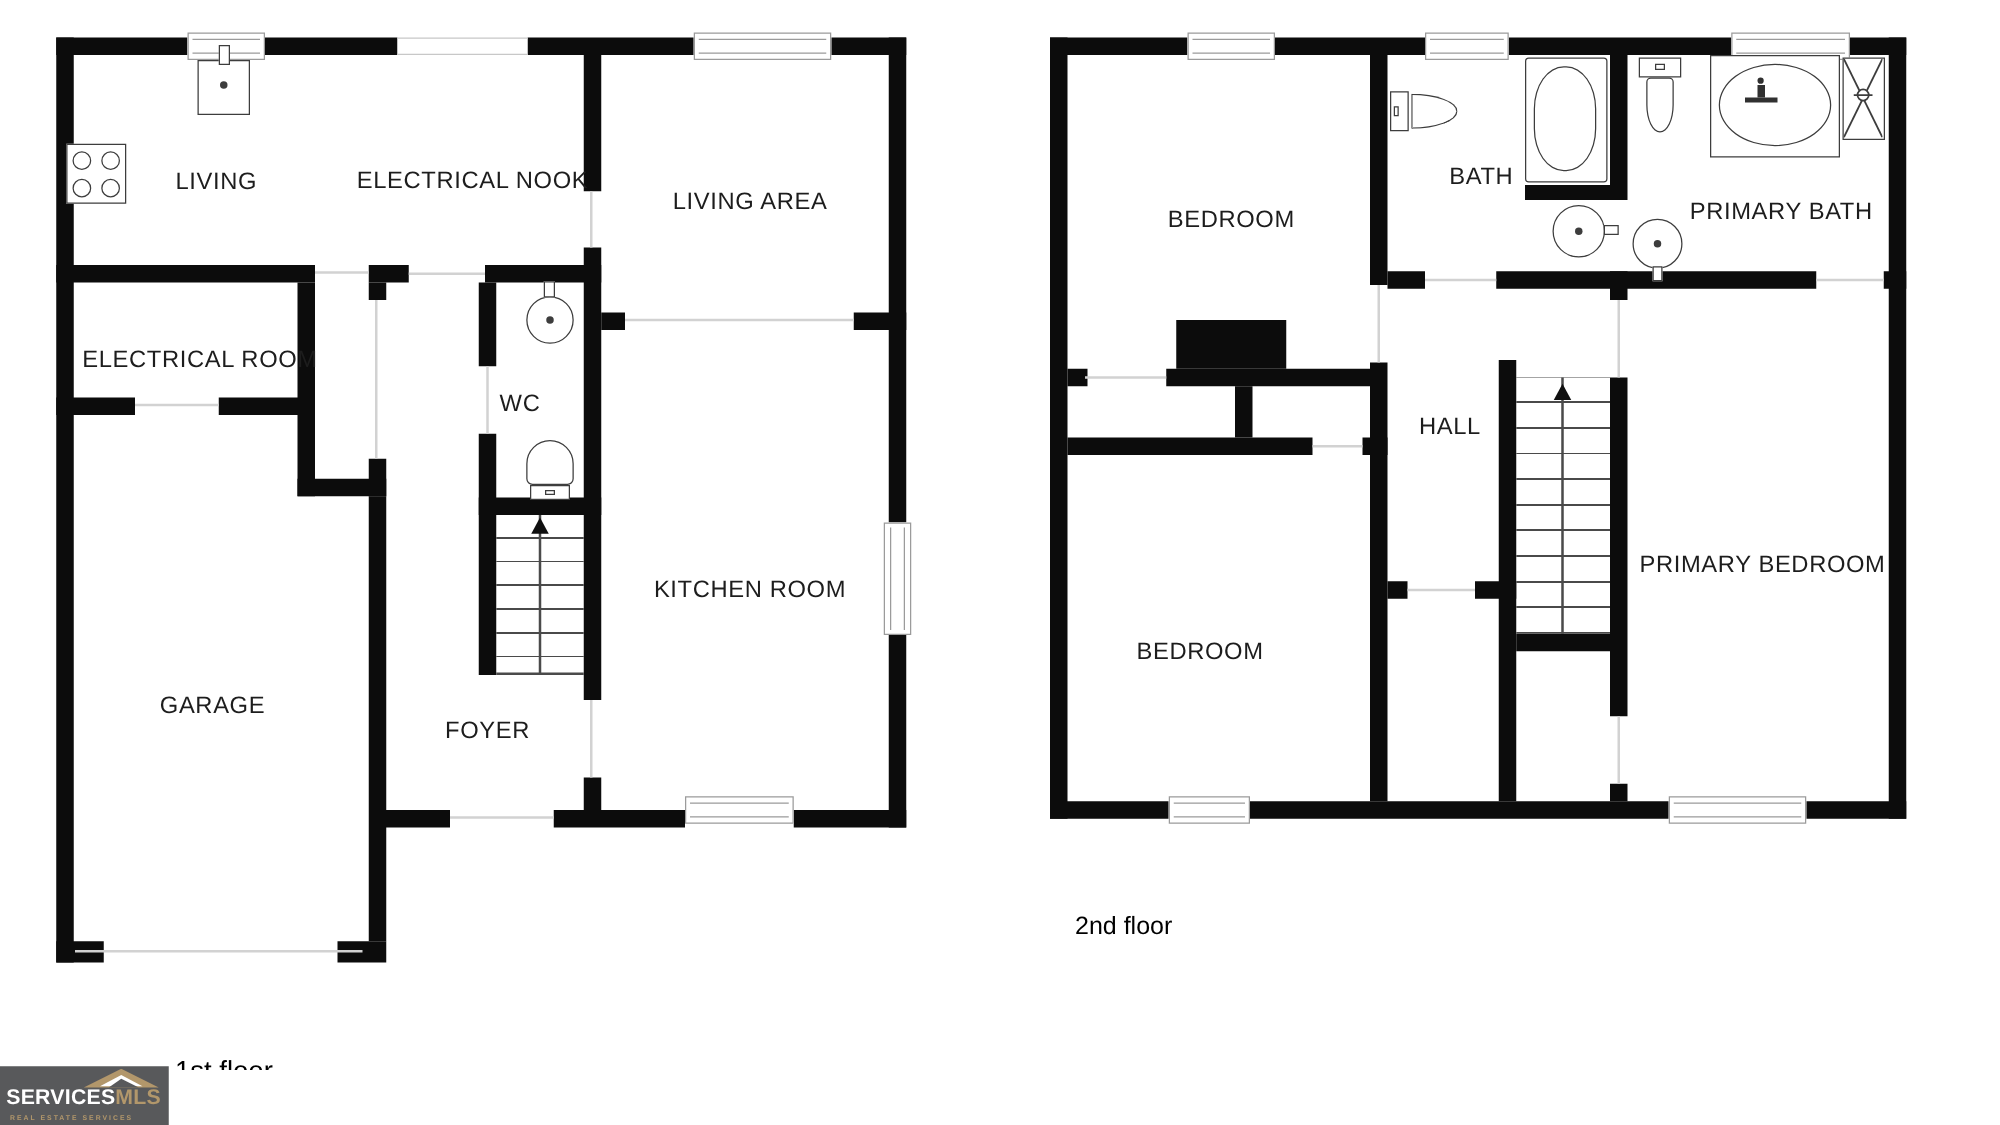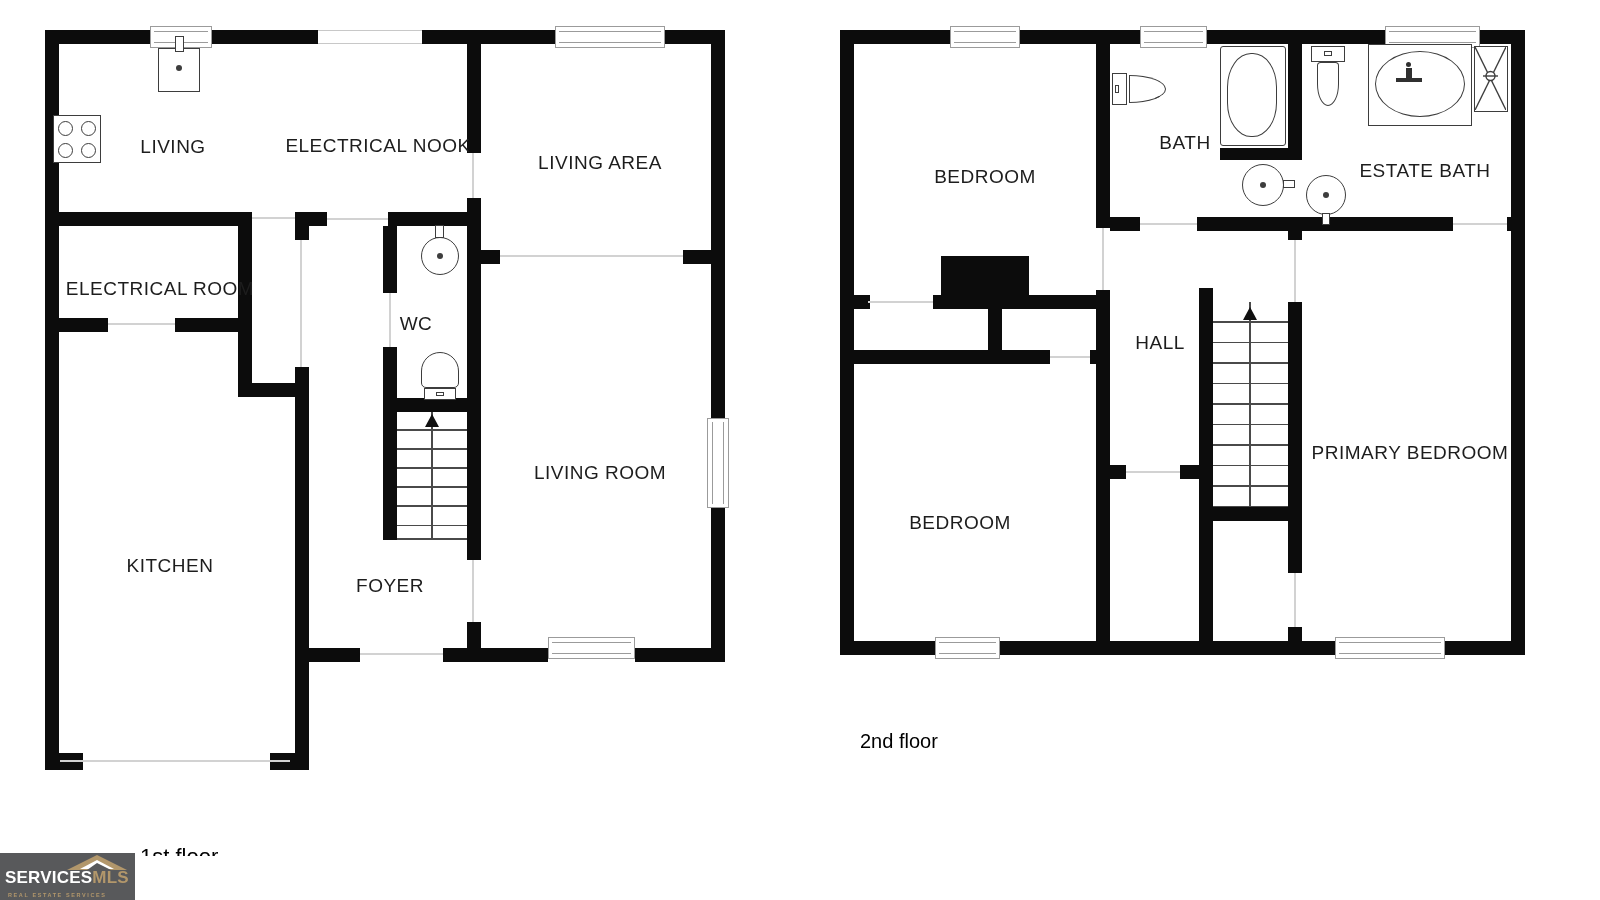--- a/index.html
+++ b/index.html
@@ -109,22 +109,22 @@
   <div class="st1" style="left:397px;top:412px;width:70px;height:128px"></div>
   <div class="sline" style="left:431px;top:412px;width:2px;height:128px"></div>
   <div class="sline" style="left:397px;top:538px;width:70px;height:2px"></div>
   <div class="arrow" style="left:425px;top:414px"></div>
 
   <div class="lbl" style="left:173px;top:146px">LIVING</div>
   <div class="lbl" style="left:378px;top:145px">ELECTRICAL NOOK</div>
   <div class="lbl" style="left:600px;top:162px">LIVING AREA</div>
   <div class="lbl" style="left:160px;top:288px">ELECTRICAL ROOM</div>
   <div class="lbl" style="left:416px;top:323px">WC</div>
-  <div class="lbl" style="left:600px;top:472px">LIVING ROOM</div>
-  <div class="lbl" style="left:170px;top:565px">KITCHEN</div>
+  <div class="lbl" style="left:600px;top:472px">KITCHEN ROOM</div>
+  <div class="lbl" style="left:170px;top:565px">GARAGE</div>
   <div class="lbl" style="left:390px;top:585px">FOYER</div>
 
   <div class="w" style="left:840px;top:30px;width:110px;height:14px"></div>
   <div class="w" style="left:1020px;top:30px;width:120px;height:14px"></div>
   <div class="w" style="left:1207px;top:30px;width:178px;height:14px"></div>
   <div class="w" style="left:1480px;top:30px;width:45px;height:14px"></div>
   <div class="w" style="left:840px;top:30px;width:14px;height:625px"></div>
   <div class="w" style="left:1511px;top:30px;width:14px;height:625px"></div>
   <div class="w" style="left:840px;top:641px;width:95px;height:14px"></div>
   <div class="w" style="left:1000px;top:641px;width:335px;height:14px"></div>
@@ -203,21 +203,21 @@
   <div class="fx" style="left:1306px;top:175px;width:40px;height:40px;border-radius:50%"></div>
   <div class="dot" style="left:1323px;top:192px;width:6px;height:6px"></div>
   <div class="fx" style="left:1322px;top:213px;width:8px;height:12px"></div>
 
   <div class="st2" style="left:1213px;top:302px;width:75px;height:205px"></div>
   <div class="sline" style="left:1249px;top:302px;width:2px;height:205px"></div>
   <div class="arrow" style="left:1243px;top:307px"></div>
 
   <div class="lbl" style="left:985px;top:176px">BEDROOM</div>
   <div class="lbl" style="left:1185px;top:142px">BATH</div>
-  <div class="lbl" style="left:1425px;top:170px">ESTATE BATH</div>
+  <div class="lbl" style="left:1425px;top:170px">PRIMARY BATH</div>
   <div class="lbl" style="left:1160px;top:342px">HALL</div>
   <div class="lbl" style="left:960px;top:522px">BEDROOM</div>
   <div class="lbl" style="left:1410px;top:452px">PRIMARY BEDROOM</div>
 
   <div class="cap cap1" style="left:140px;top:844px;font-size:22px">1st floor</div>
   <div class="cap" style="left:860px;top:730px">2nd floor</div>
 
   <div id="logo-mask"></div>
   <div id="logo">
     <svg width="60" height="16" viewBox="0 0 60 16" style="position:absolute;right:8px;top:2px">

